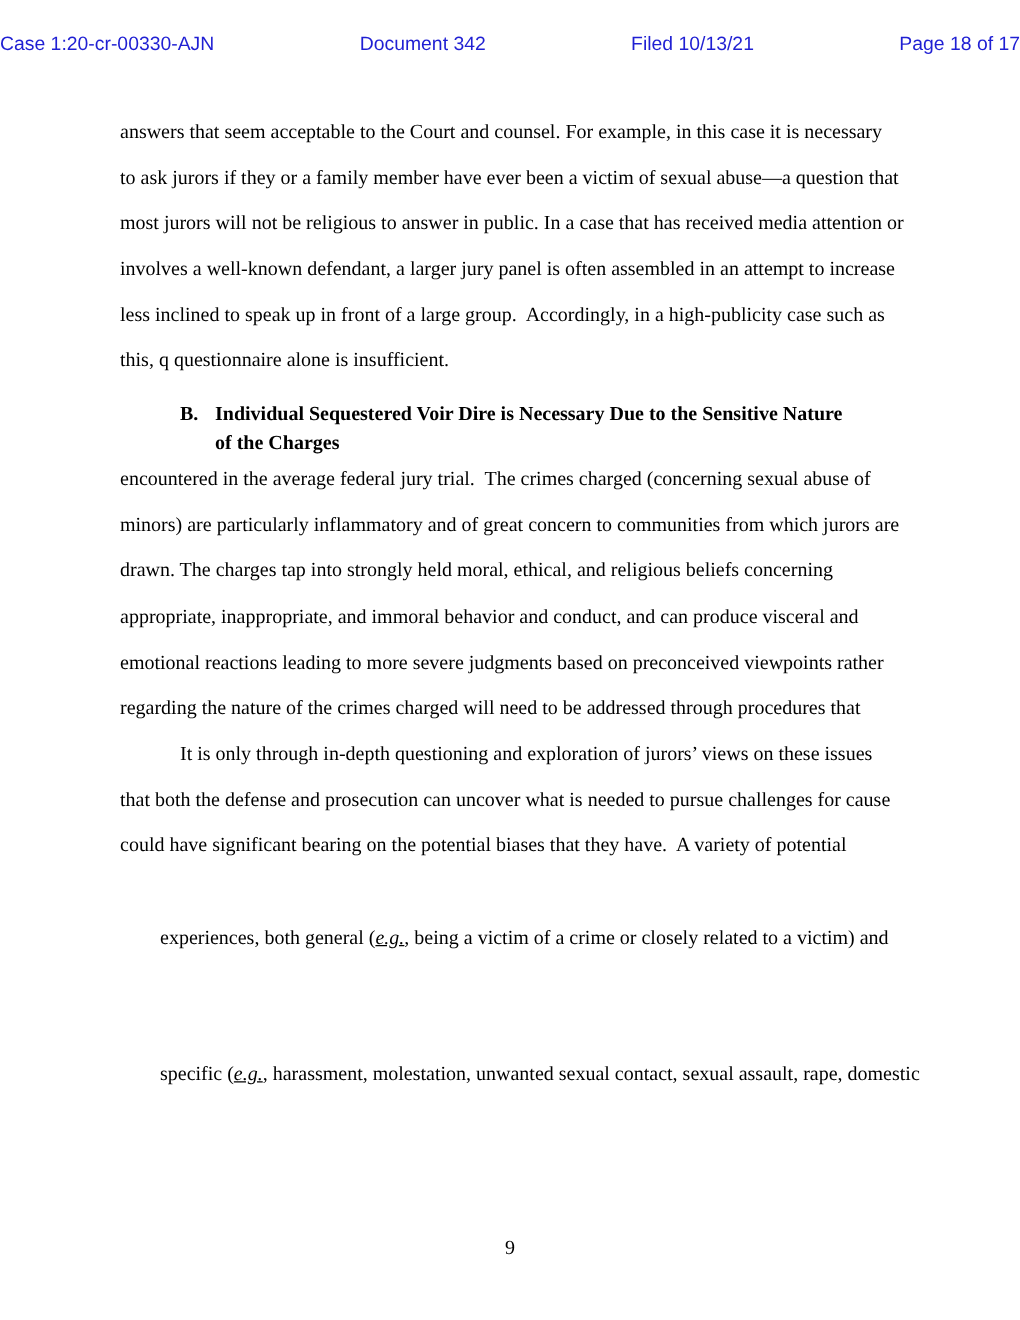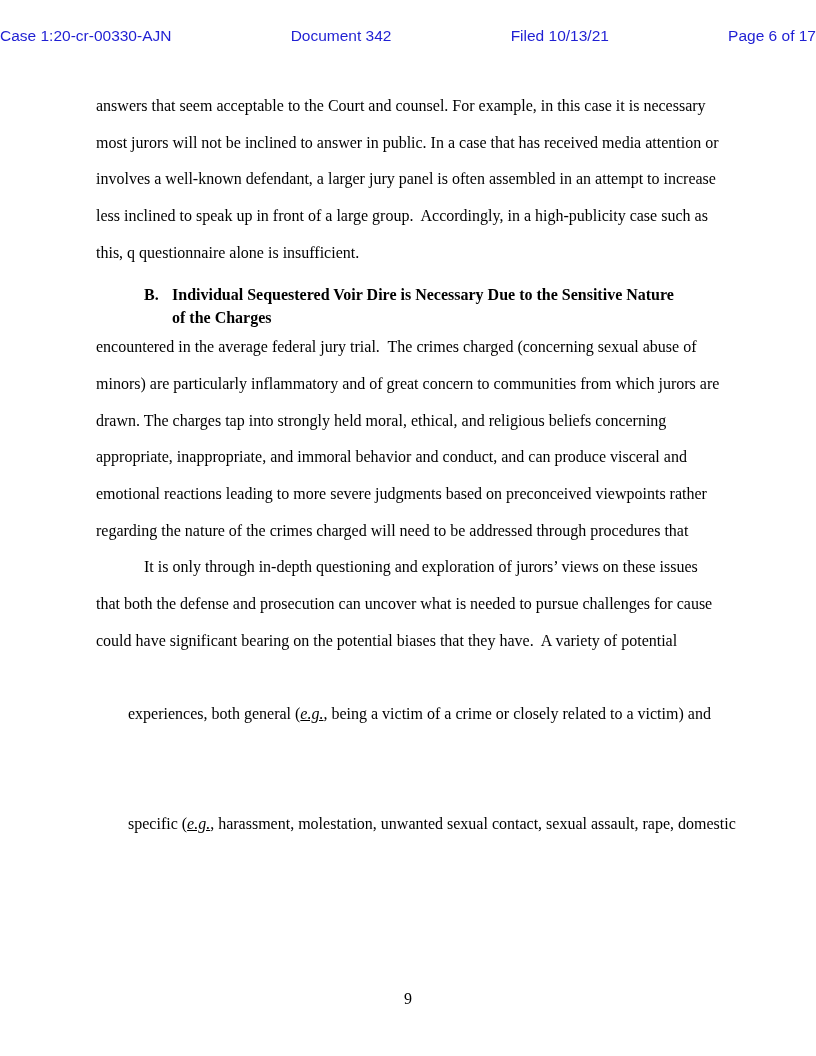--- a/index.html
+++ b/index.html
@@ -58,28 +58,29 @@
 </style>
 </head>
 <body>
 
 <div class="page">
 
   <div class="stamp">
     <span>Case 1:20-cr-00330-AJN</span>
     <span>Document 342</span>
     <span>Filed 10/13/21</span>
-    <span>Page 6 of 17</span>
+    <span>Page 18 of 17</span>
   </div>
 
   <div class="content">
 
     <div>
       <div class="line">answers that seem acceptable to the Court and counsel. For example, in this case it is necessary</div>
-      <div class="line">most jurors will not be inclined to answer in public. In a case that has received media attention or</div>
+      <div class="line">to ask jurors if they or a family member have ever been a victim of sexual abuse—a question that</div>
+      <div class="line">most jurors will not be religious to answer in public. In a case that has received media attention or</div>
       <div class="line">involves a well-known defendant, a larger jury panel is often assembled in an attempt to increase</div>
       <div class="line">less inclined to speak up in front of a large group.  Accordingly, in a high-publicity case such as</div>
       <div class="line">this, q questionnaire alone is insufficient.</div>
     </div>
 
     <div class="heading">
       <div class="hlabel">B.</div>
       <div>
         <div>Individual Sequestered Voir Dire is Necessary Due to the Sensitive Nature</div>
         <div>of the Charges</div>

